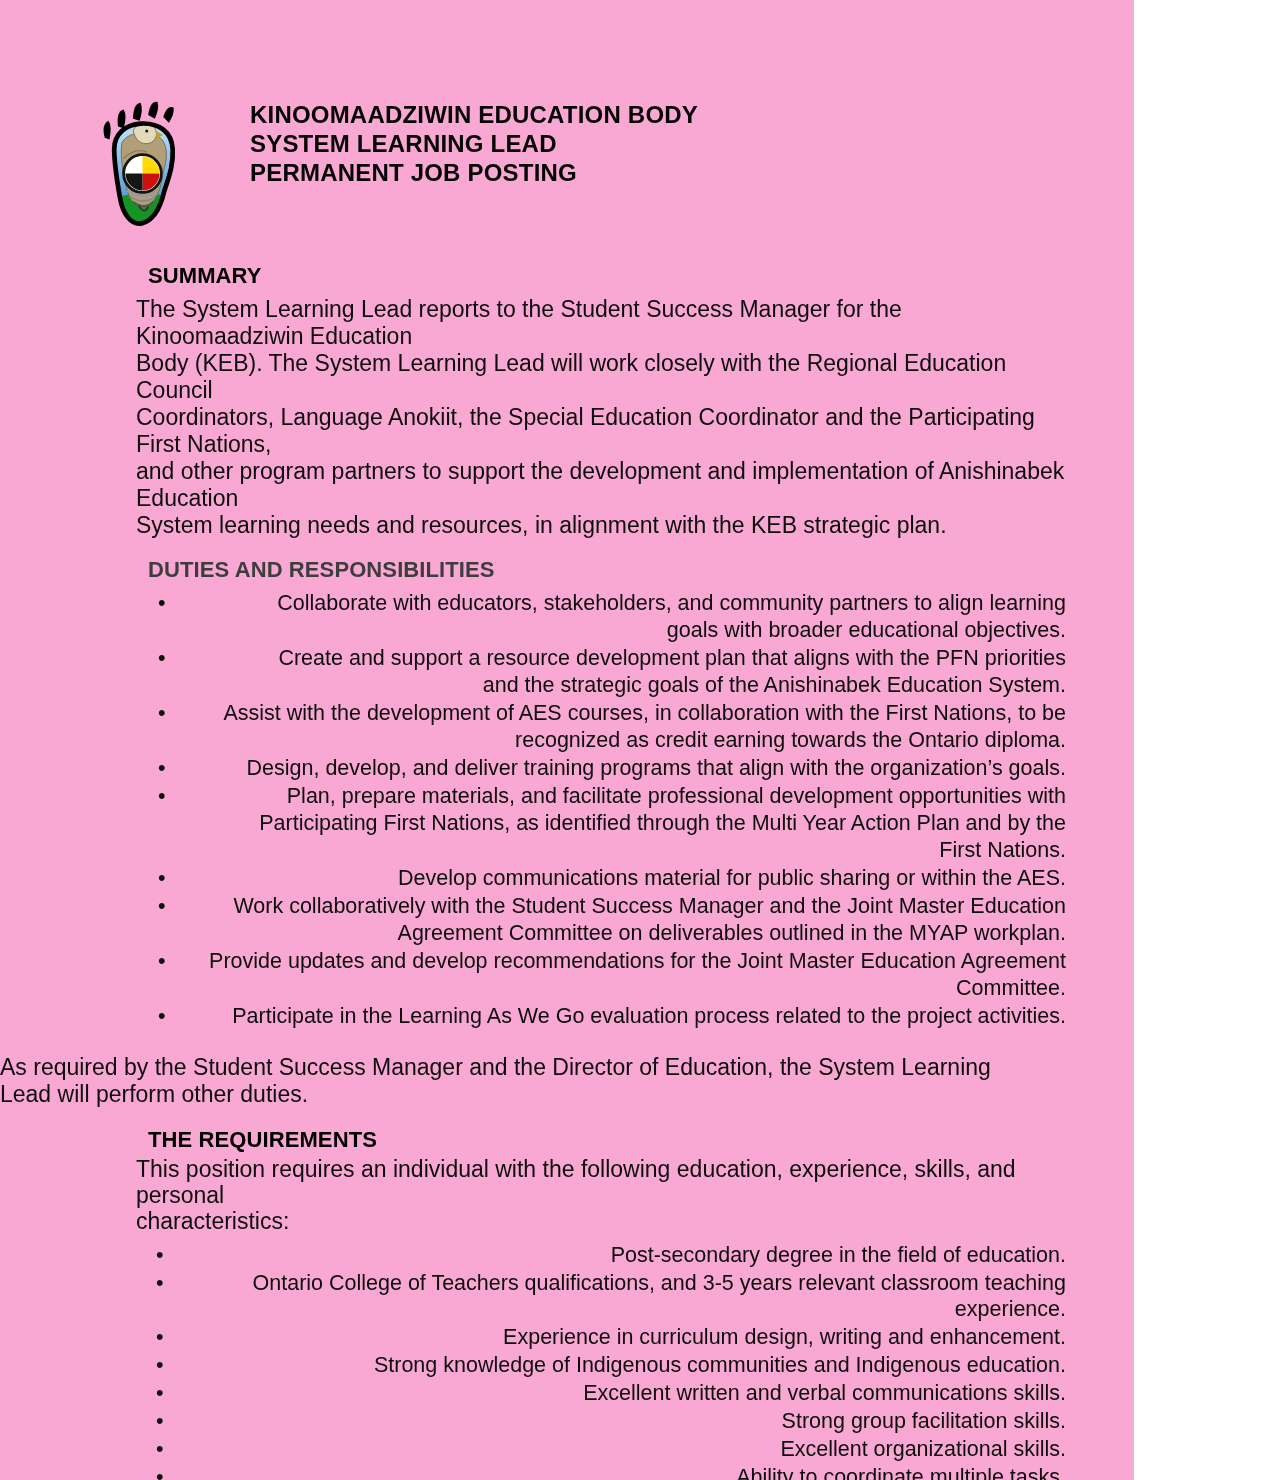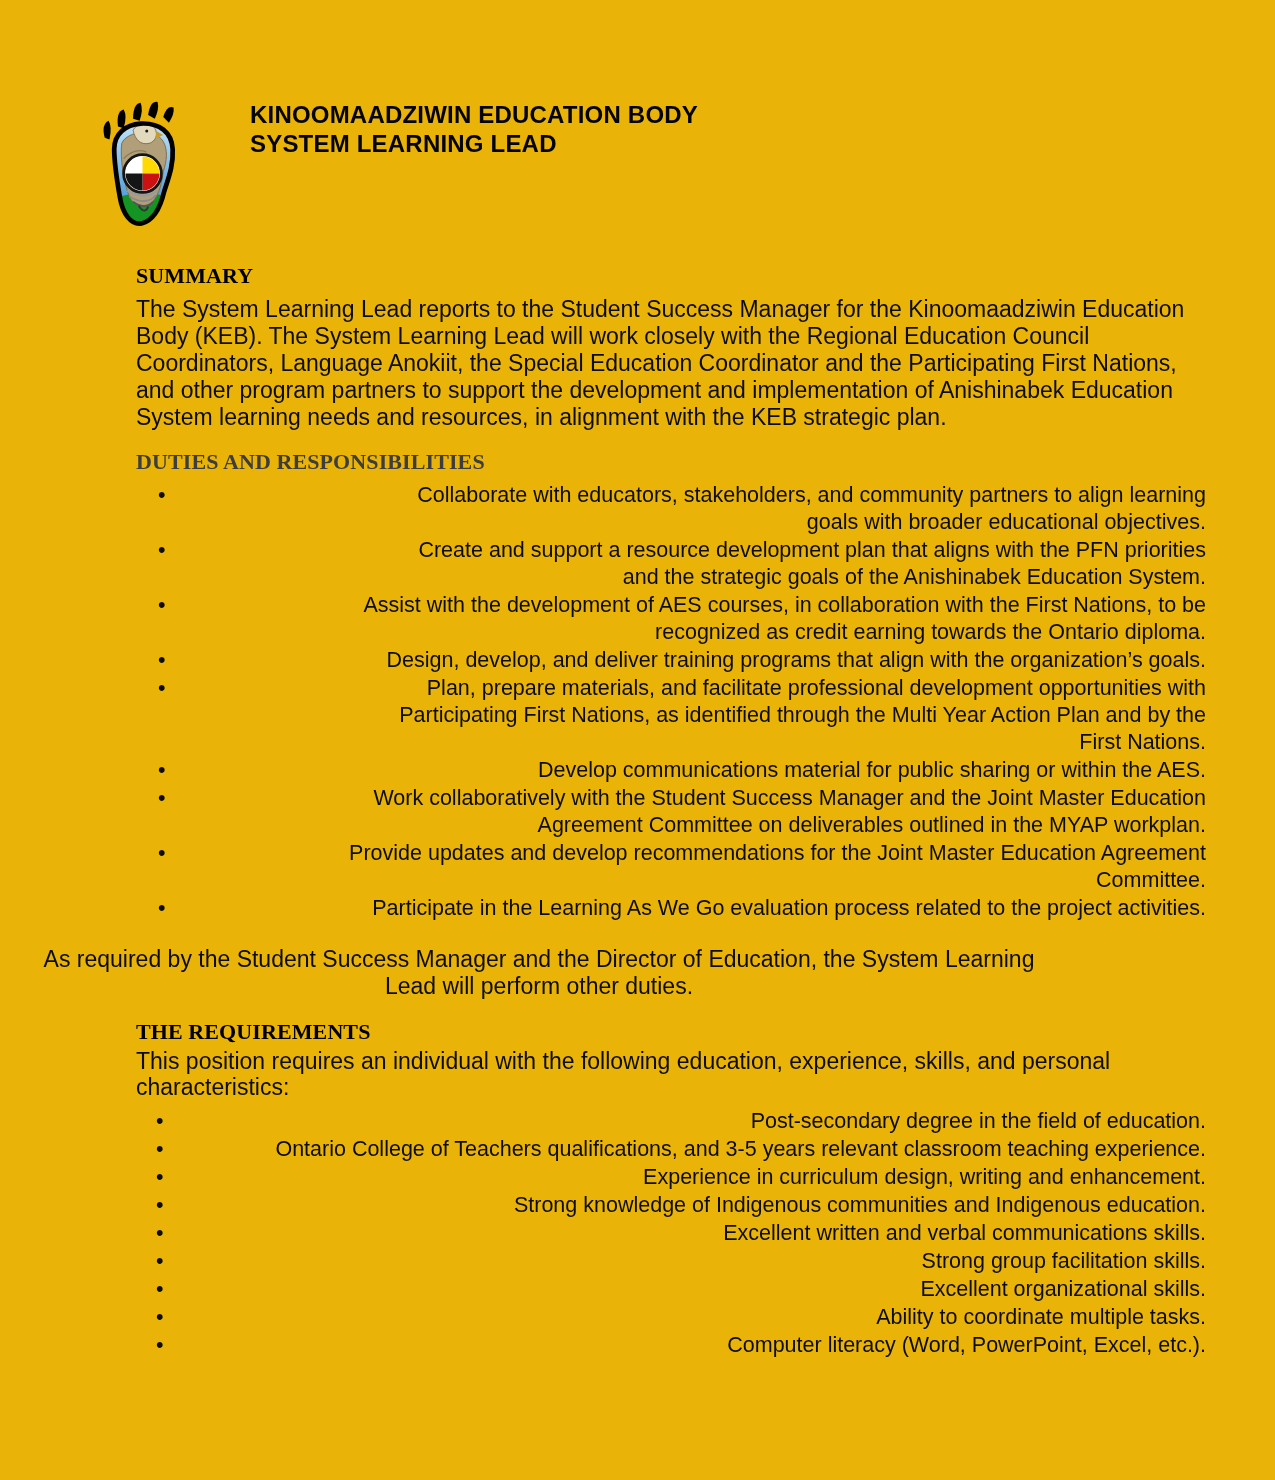--- a/index.html
+++ b/index.html
@@ -1,51 +1,51 @@
 <!DOCTYPE html>
 <html><head>
 <meta charset="utf-8">
 <style>
   html,body{margin:0;padding:0;background:#ffffff;}
   .page{
     position:relative;
-    width:1275px;height:1480px;
-    background:#eab308;
+    width:1134px;height:1480px;
+    background:#f9a8d4;
     overflow:hidden;
     font-family:"Liberation Sans","DejaVu Sans",sans-serif;
     color:#0d0d0d;
   }
   
   .doc-header{display:flex;align-items:flex-start;margin:100px 0 0 95px;}
   .logo{width:95px;height:132px;flex:0 0 auto;}
   .logo svg{display:block;width:100%;height:100%;}
   .titles{margin-left:60px;}
   .title-line{
     font-size:24px;font-weight:bold;line-height:29px;
     color:#050505;letter-spacing:0.2px;white-space:nowrap;
   }
   
   .sec{margin-left:136px;margin-right:60px;max-width:1078px;}
   .heading{
     font-size:22px;font-weight:bold;line-height:24px;
-    margin:0 0 8px 0;color:#000000;letter-spacing:0.1px;font-family:Liberation Serif, serif;
+    margin:0 0 8px 12px;color:#000000;letter-spacing:0.1px;
   }
   .sec-duties .heading{color:#3d3d3d;margin-bottom:6px;}
   .body-text{
     font-size:23px;line-height:27px;margin:0;
     white-space:pre-line;color:#0d0d0d;
   }
   .sec-summary{margin-top:32px;}
   .sec-duties{margin-top:19px;}
   .bullet-list{list-style:none;margin:8px;padding:0;font-size:21.5px;line-height:27px;text-align:right;}
   .bullet-list li{position:relative;white-space:pre-line;}
   .bullet-list li::before{content:"\2022";position:absolute;top:0;}
   .duties-list li{padding-left:44px;margin-bottom:1px;}
   .duties-list li::before{left:14px;}
-  .other-duties{margin-top:24px;text-align:center;}
+  .other-duties{margin-top:24px;}
   .sec-requirements{margin-top:20px;}
   .sec-requirements .heading{margin-bottom:4px;}
   .req-intro{line-height:26px;margin-bottom:5px;}
   .req-list{line-height:26px;}
   .req-list li{padding-left:38px;margin-bottom:2px;}
   .req-list li::before{left:12px;}
 </style>
 </head>
 <body>
 
@@ -88,20 +88,21 @@
           <path d="M40,108 C48,114 56,114 61,108" fill="none" stroke="#555555" stroke-width="2"></path>
           <path d="M46,112 C50,119 54,119 56,113" fill="none" stroke="#333333" stroke-width="2"></path>
         </g>
 
         <path d="M20,52 C20,36 32,26 48,25 C68,24 81,34 82,52 C83,70 77,84 73,97 C69,114 61,128 49,131 C38,133 29,121 26,103 C23,86 20,66 20,52 Z" fill="none" stroke="#000" stroke-width="5"></path>
       </svg>
     </div>
     <div class="titles">
       <div class="title-line">KINOOMAADZIWIN EDUCATION BODY</div>
       <div class="title-line">SYSTEM LEARNING LEAD</div>
+      <div class="title-line">PERMANENT JOB POSTING</div>
     </div>
   </header>
 
   <section class="sec sec-summary">
     <h2 class="heading">SUMMARY</h2>
     <p class="body-text">The System Learning Lead reports to the Student Success Manager for the Kinoomaadziwin Education
 Body (KEB). The System Learning Lead will work closely with the Regional Education Council
 Coordinators, Language Anokiit, the Special Education Coordinator and the Participating First Nations,
 and other program partners to support the development and implementation of Anishinabek Education
 System learning needs and resources, in alignment with the KEB strategic plan.</p>

